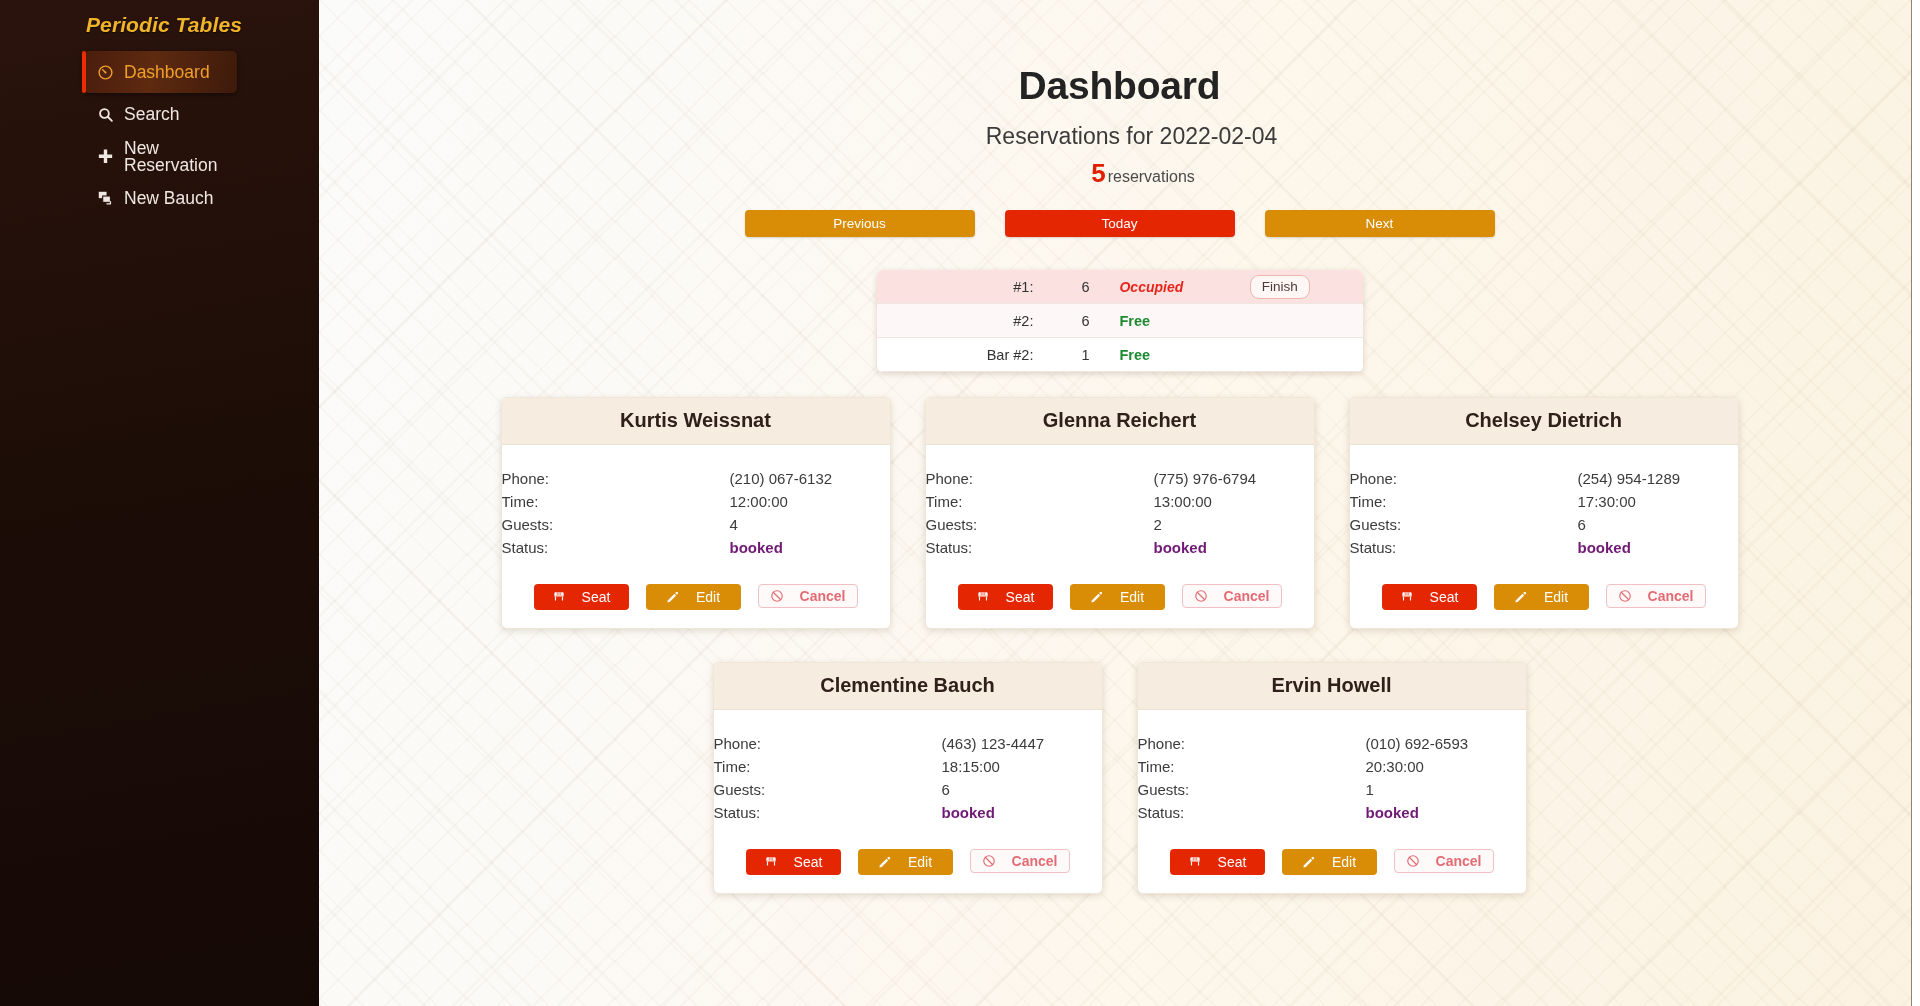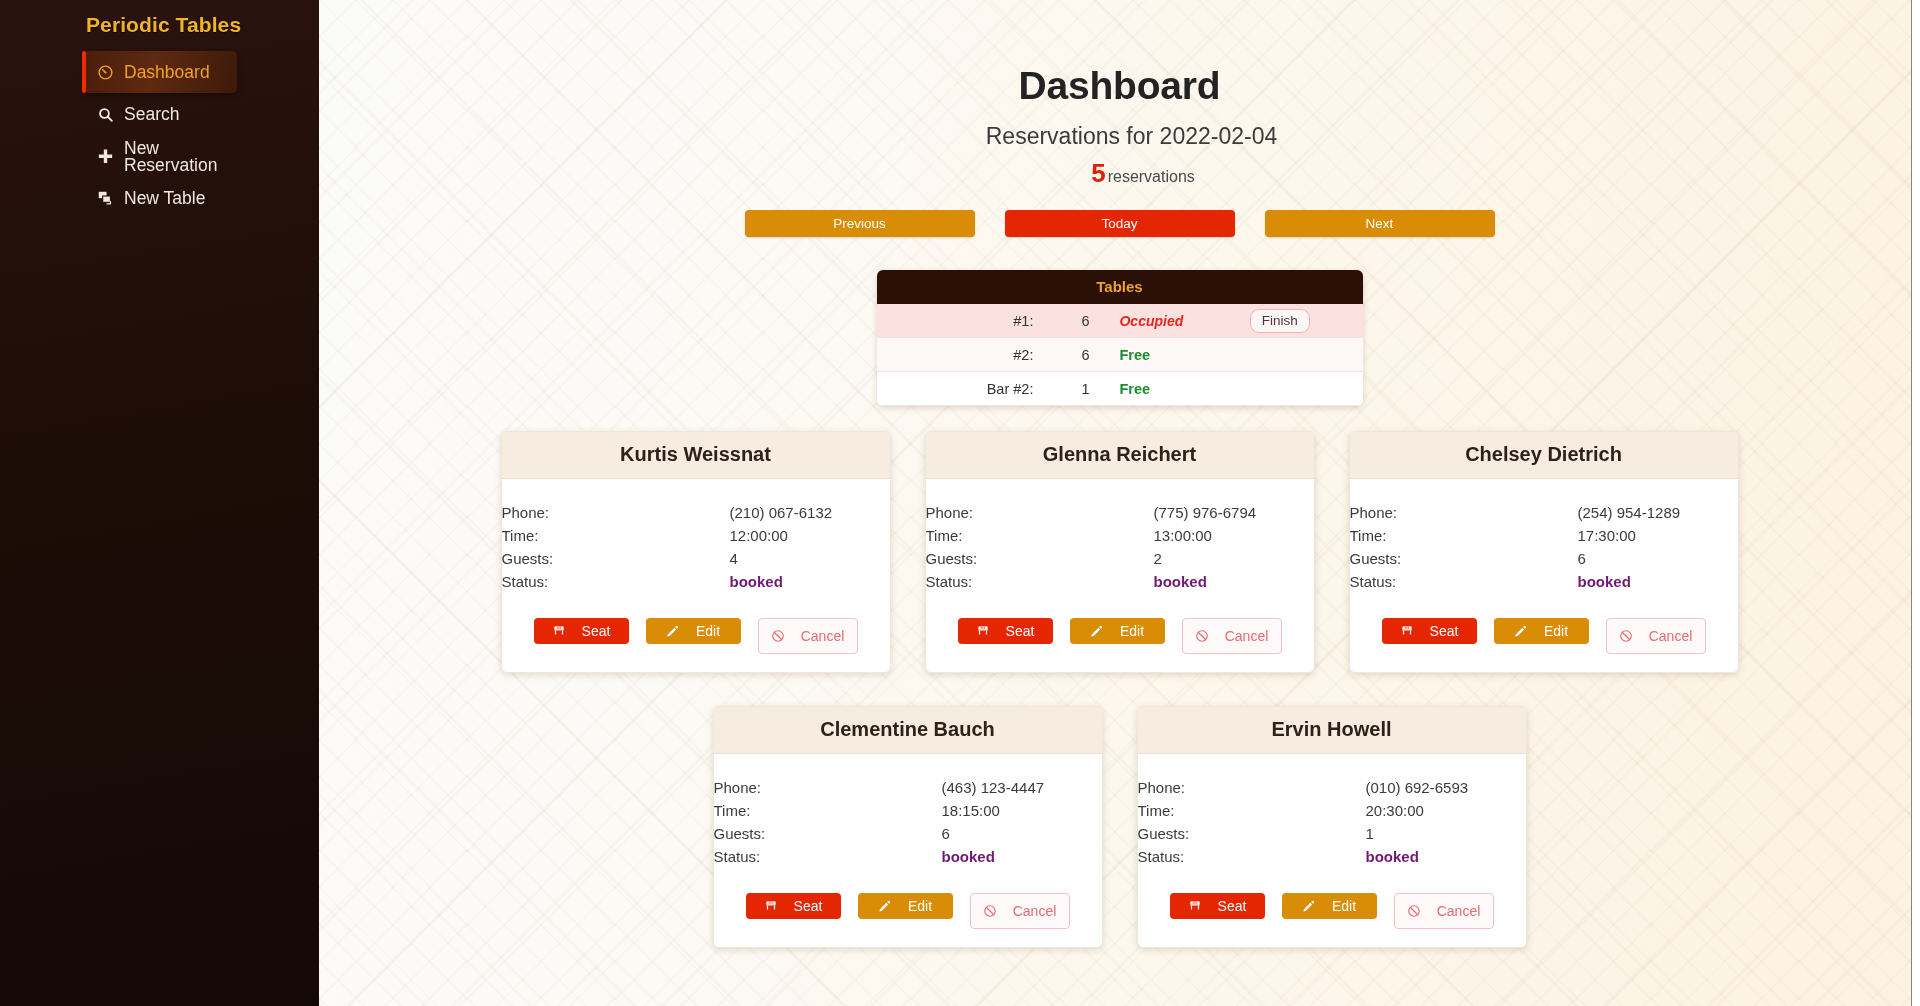--- a/index.html
+++ b/index.html
@@ -28,20 +28,21 @@
   }
   .brand {
     color: #f0b429;
     font-size: 21px;
     font-weight: 600;
     letter-spacing: .1px;
     padding: 7px 0 0 0;
     text-align: left;
     margin-left: 86px;
     text-shadow: 0 1px 1px rgba(0,0,0,.6);
+    font-style: italic;
   }
   .nav { margin-top: 14px; }
   .nav-item {
     position: relative;
     display: flex;
     align-items: center;
     gap: 9px;
     height: 42px;
     margin: 0 0 0 84px;
     width: 153px;
@@ -286,22 +287,23 @@
     font-family: "Liberation Sans", sans-serif;
     line-height: 1;
   }
   .abtn svg { display:block; }
   .abtn.seat { background: #e52603; color: #fff; }
   .abtn.edit { background: #d98c06; color: #fff; }
   .abtn.cancel {
     background: #fffafa;
     color: #e46b74;
     border: 1px solid #f2c0c4;
-    height: 36px;
+    height: 24px;
     width: 100px;
+    font-weight: bold;
   }
 </style>
 </head>
 <body>
 
 <div id="app">
 
   <aside id="sidebar">
     <div class="brand">Periodic Tables</div>
 
@@ -338,21 +340,21 @@
       </div>
 
       <div class="nav-item">
         <span class="nav-icon">
           <svg width="17" height="17" viewBox="0 0 24 24" fill="none">
             <rect x="2.5" y="2.5" width="11" height="9" fill="#efe7e2"></rect>
             <rect x="8" y="8.5" width="11" height="9" fill="#efe7e2" stroke="#2a130c" stroke-width="1.6"></rect>
             <path d="M14 19.5 h5 M19 19.5 v-3" stroke="#efe7e2" stroke-width="1.8" stroke-linecap="round"></path>
           </svg>
         </span>
-        <span class="nav-label">New Table</span>
+        <span class="nav-label">New Bauch</span>
       </div>
 
     </nav>
   </aside>
 
   <main id="main">
     <div id="bgpattern"></div>
     <div id="bgpattern2"></div>
     <div class="scrollbar-track"></div>
     <div class="scrollbar-edge"></div>
@@ -367,21 +369,20 @@
         <span class="count-num">5</span><span class="count-word">reservations</span>
       </div>
 
       <div class="daynav">
         <button class="daybtn orange">Previous</button>
         <button class="daybtn red">Today</button>
         <button class="daybtn orange">Next</button>
       </div>
 
       <section class="tables-panel">
-        <div class="tables-head">Tables</div>
         <table class="tables-body">
           <tbody id="tables-rows">
   <tr class="occupied">
     <td class="td-name">#1:</td>
     <td class="td-cap">6</td>
     <td class="td-stat occ">Occupied</td>
     <td class="td-act"><button class="finish-btn">Finish</button></td>
   </tr>
 
   <tr class="free-row">

